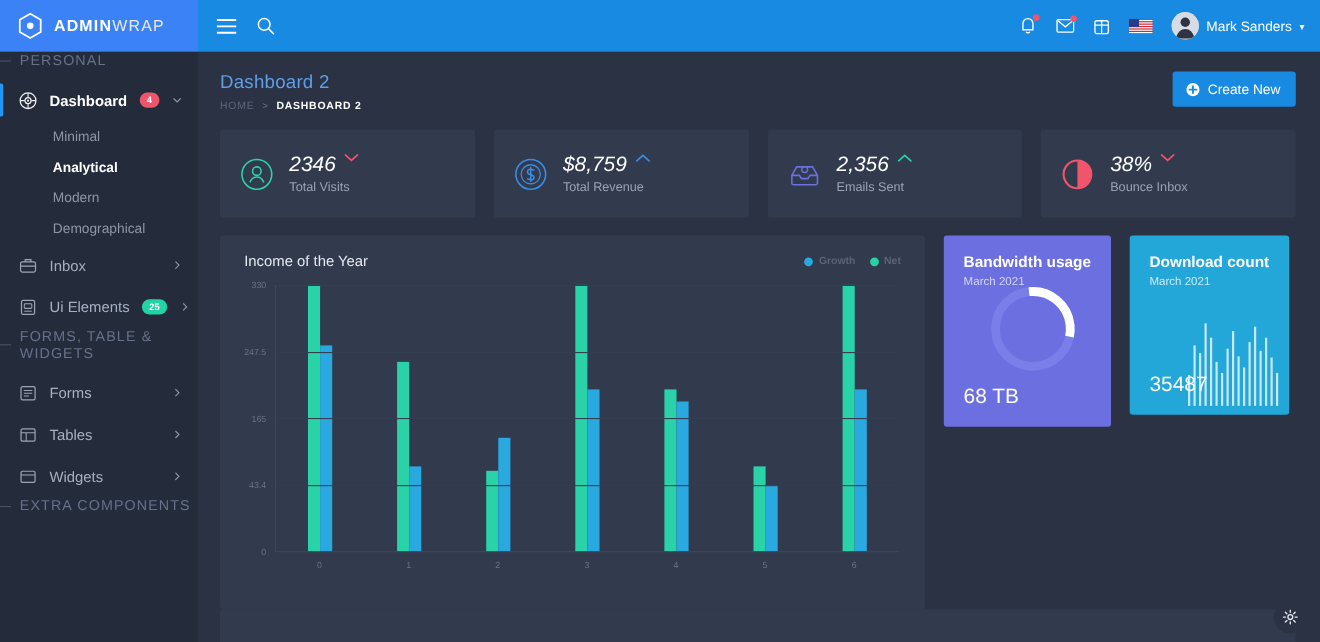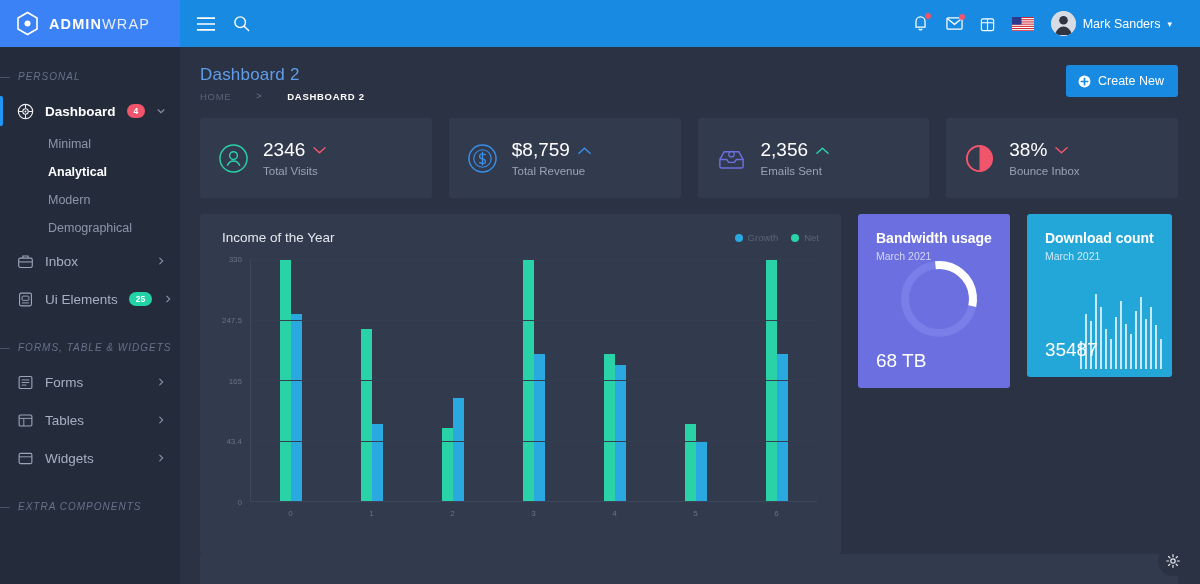--- a/index.html
+++ b/index.html
@@ -19,23 +19,23 @@
   .logo-row {
     height: 47px; display: flex; align-items: center; gap: 9px;
     padding-left: 15px; background: #3b82f6;
   }
   .logo-hex { width: 25px; height: 25px; position: relative; flex: 0 0 25px; }
   .logo-hex svg { display: block; }
   .logo-text { font-size: 14.5px; letter-spacing: 1.1px; font-weight: 700; color: #ffffff; }
   .logo-text .thin { font-weight: 400; color: #e9ecf1; }
 
   .sb-section {
-    font-size: 10px; letter-spacing: 1px; color: #66718a;
-    padding: 0 0 0 18px; margin-top: 24px; margin-bottom: 10px;
-    position: relative; text-transform: uppercase; font-style: italic;
+    font-size: 13px; letter-spacing: 1px; color: #66718a;
+    padding: 0 0 0 18px; margin-bottom: 10px;
+    position: relative; text-transform: uppercase;
   }
   .sb-section::before {
     content: ""; position: absolute; left: 0; top: 50%;
     width: 10px; height: 1px; background: #4a5468;
   }
   .sb-item {
     display: flex; align-items: center; height: 38px;
     padding: 0 14px 0 17px; color: #a7b0c2; font-size: 13.5px;
     position: relative; cursor: pointer; gap: 11px;
   }
@@ -58,21 +58,21 @@
   .sb-sub {
     padding: 7px 0 7px 48px; font-size: 12.5px; color: #8d95a8; cursor: pointer;
   }
   .sb-sub.active { color: #ffffff; font-weight: 700; }
 
   
   .main { flex: 1; height: 584px; background: #2b3244; overflow: hidden; position: relative; }
 
   .topbar {
     height: 47px; background: #188ae2; display: flex; align-items: center;
-    padding: 0 28px 0 17px; gap: 18px;
+    padding: 0 14px 0 17px; gap: 18px;
   }
   .tb-icon { color: #fff; cursor: pointer; display: flex; align-items: center; }
   .tb-icon svg { display: block; }
   .tb-spacer { flex: 1; }
   .tb-right { display: flex; align-items: center; gap: 17px; }
   .notif { position: relative; }
   .notif .dot {
     position: absolute; top: -2px; right: -2px; width: 6px; height: 6px;
     background: #f1556c; border-radius: 50%;
   }
@@ -82,55 +82,55 @@
     width: 25px; height: 25px; border-radius: 50%; overflow: hidden;
     background: #cfd6e0; position: relative; flex: 0 0 25px;
   }
   .uname { color: #fff; font-size: 12.5px; }
 
   .page-head {
     display: flex; align-items: flex-start; justify-content: space-between;
     padding: 18px 22px 0 20px;
   }
   .page-title { font-size: 17px; color: #5f9ee8; font-weight: 400; letter-spacing: .2px; }
-  .crumbs { display: flex; align-items: flex-start; gap: 25px; margin-top: 6px; font-size: 9.5px; letter-spacing: .7px; }
+  .crumbs { display: flex; align-items: flex-start; gap: 7px; margin-top: 6px; font-size: 9.5px; letter-spacing: .7px; }
   .crumb-dim { color: #5b6478; }
   .crumb-sep { color: #6f788c; font-size: 9px; }
   .crumb-cur { color: #ffffff; font-weight: 700; }
   .btn-create {
     background: #188ae2; color: #fff; border: none; border-radius: 3px;
     font-size: 12.5px; padding: 9px 14px 9px 12px; display: flex;
     align-items: center; gap: 7px; cursor: pointer;
     font-family: "Liberation Sans", sans-serif;
     text-align: center;
   }
 
   .stats { display: flex; gap: 17px; padding: 16px 22px 0 20px; }
   .stat {
     flex: 1; background: #323a4d; border-radius: 3px; height: 80px;
     display: flex; align-items: center; gap: 14px; padding: 0 18px;
   }
   .stat-ico { width: 31px; height: 31px; flex: 0 0 31px; }
   .stat-ico svg { display: block; }
-  .stat-val { display: flex; align-items: center; gap: 8px; }
+  .stat-val { display: flex; gap: 8px; font-style: italic; }
   .stat-num { font-size: 19px; color: #ffffff; font-weight: 400; }
   .stat-arrow { width: 13px; display: flex; }
   .stat-arrow svg { display: block; }
   .stat-lbl { font-size: 11.5px; color: #9aa3b5; margin-top: 4px; }
 
   .row2 { display: flex; gap: 17px; padding: 16px 22px 0 20px; align-items: flex-start; }
 
   .chart-card {
     flex: 1; background: #323a4d; border-radius: 3px; height: 340px;
     padding: 16px 18px 10px 14px; position: relative;
   }
   .chart-head { display: flex; align-items: center; justify-content: space-between; padding: 0 4px 0 8px; }
   .chart-title { font-size: 13.5px; color: #e4e8ef; }
   .legend { display: flex; gap: 13px; align-items: center; }
-  .lg { display: flex; align-items: center; gap: 5px; font-size: 9.5px; color: #5b6478; }
+  .lg { display: flex; align-items: center; gap: 5px; font-size: 9.5px; color: #5b6478; font-weight: bold; }
   .lg-dot { width: 8px; height: 8px; border-radius: 50%; }
 
   .plot { position: relative; height: 265px; margin-top: 14px; }
   .y-axis { position: absolute; left: 0; top: 0; bottom: 22px; width: 34px; }
   .y-tick {
     position: absolute; right: 6px; font-size: 8px; color: #6a7386;
     transform: translateY(-50%); white-space: nowrap;
   }
   .grid-area {
     position: absolute; left: 36px; right: 6px; top: 0; bottom: 22px;

